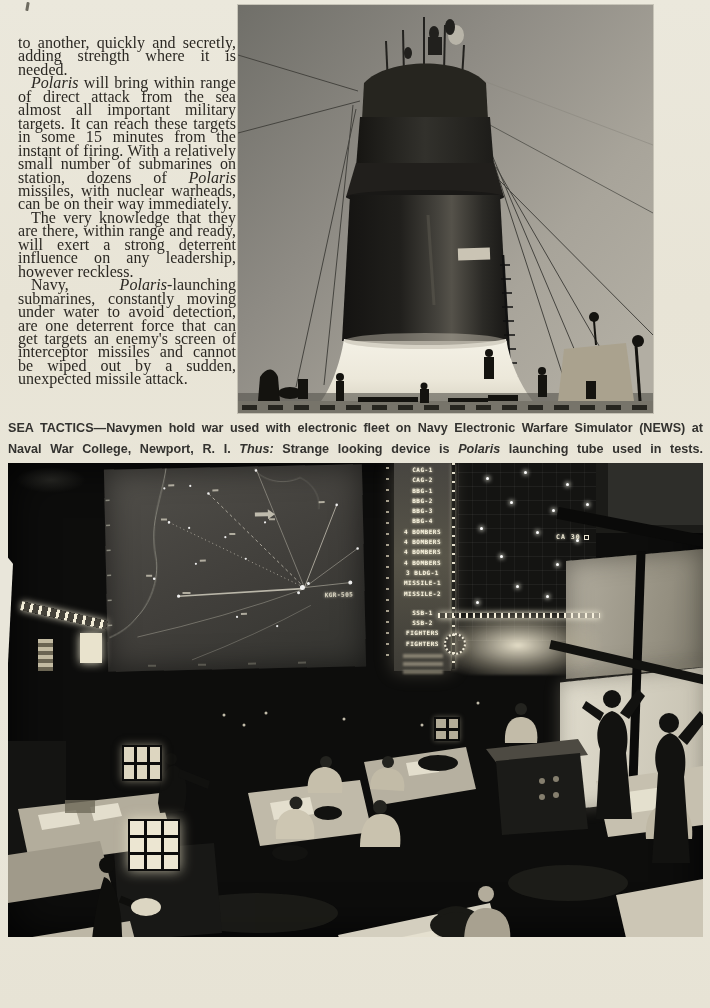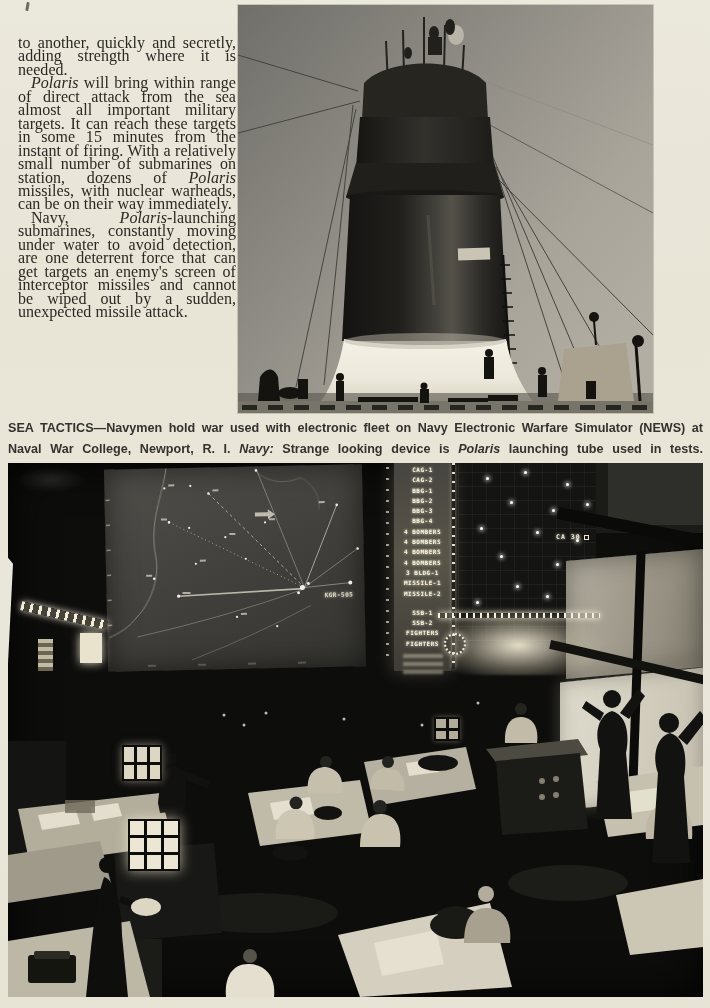--- a/index.html
+++ b/index.html
@@ -20,21 +20,21 @@
   
   .launch { left:238px; top:5px; width:415px; height:408px; box-shadow:0 0 0 1px rgba(90,86,76,.25); }
   .launch svg { display:block; }
 
   
   .caption { left:8px; top:418px; width:695px; font-family:"Liberation Sans", sans-serif;
              font-weight:bold; font-size:12.6px; line-height:20.5px; color:#33322f;
              text-align:justify; text-align-last:justify; word-spacing:2px; }
 
   
-  .news { left:8px; top:463px; width:695px; height:534px; background:#0d0d0c; overflow:hidden;
+  .news { left:8px; top:463px; width:695px; height:474px; background:#0d0d0c; overflow:hidden;
           box-shadow: inset 0 0 46px rgba(0,0,0,.9); }
   .news > div, .news > svg { position:absolute; }
   .wallpatch { left:8px; top:4px; width:70px; height:26px; background:radial-gradient(ellipse, #22221f, rgba(13,13,12,0) 70%); }
 
   .screen { left:98px; top:4px; width:258px; height:202px; transform:rotate(-1.2deg);
             background:linear-gradient(155deg,#514f4a,#413f3b 55%,#343430);
             box-shadow: inset 0 0 30px rgba(0,0,0,.55); overflow:hidden; z-index:2; }
   .kgr { position:absolute; left:218px; top:126px; font:bold 6px "DejaVu Sans Mono", monospace;
          color:#d9d4c1; letter-spacing:.5px; text-shadow:0 0 3px rgba(255,250,225,.8); }
 
@@ -111,20 +111,21 @@
 </head>
 <body>
 
 <div class="page">
 
   <div class="mark"></div>
 
   <div class="article">
     <p class="para"><span>to another, quickly and secretly, adding strength where it is needed.</span></p>
     <p class="para indent"><span style="font-style: italic;">Polaris</span><span> will bring within range of direct attack from the sea almost all important military targets. It can reach these targets in some 15 minutes from the instant of firing. With a relatively small number of submarines on station, dozens of </span><span style="font-style: italic;">Polaris</span><span> missiles, with nuclear warheads, can be on their way immediately.</span></p>
+    <p class="para indent"><span>The very knowledge that they are there, within range and ready, will exert a strong deterrent influence on any leadership, however reckless.</span></p>
     <p class="para indent"><span>Navy, </span><span style="font-style: italic;">Polaris</span><span>-launching submarines, constantly moving under water to avoid detection, are one deterrent force that can get targets an enemy's screen of interceptor missiles and cannot be wiped out by a sudden, unexpected missile attack.</span></p>
   </div>
 
   <div class="launch">
     <svg width="415" height="408" viewBox="0 0 415 408">
       <defs>
         <linearGradient id="sky" x1="0" y1="0" x2="1" y2="0.8">
           <stop offset="0" stop-color="#706f69"></stop>
             <stop offset=".4" stop-color="#8e8b84"></stop>
           <stop offset=".75" stop-color="#a8a49a"></stop>
@@ -233,21 +234,21 @@
         <path d="M398,340 L402,396" stroke="#14130f" stroke-width="3"></path>
           <circle cx="400" cy="336" r="6"></circle>
         <polygon points="326,344 388,338 396,396 320,396" fill="#aaa28e"></polygon>
         <rect x="348" y="376" width="10" height="18"></rect>
         <path d="M358,340 L356,316" stroke="#14130f" stroke-width="2"></path>
           <circle cx="356" cy="312" r="5"></circle>
       </g>
     </svg>
   </div>
 
-  <div class="caption"><span>SEA TACTICS—Navymen hold war used with electronic fleet on Navy Electronic Warfare Simulator (NEWS) at Naval War College, Newport, R. I. </span><span style="font-style: italic;">Navy:</span><span> Strange looking device is </span><span style="font-style: italic;">Polaris</span><span> launching tube used in tests.</span></div>
+  <div class="caption"><span>SEA TACTICS—Navymen hold war used with electronic fleet on Navy Electronic Warfare Simulator (NEWS) at Naval War College, Newport, R. I. </span><span style="font-style: italic;">Thus:</span><span> Strange looking device is </span><span style="font-style: italic;">Polaris</span><span> launching tube used in tests.</span></div>
 
   <div class="news">
     <div class="wallpatch"></div>
 
     <div class="screen">
       <svg width="258" height="202" viewBox="0 0 258 202">
         <g stroke="#9b9a8e" stroke-width="1" fill="none" opacity=".75">
           <path d="M62,0 C58,28 44,52 50,88 C54,112 42,136 30,148 C22,158 12,164 2,168"></path>
           <path d="M150,2 C158,14 178,20 196,12" opacity=".5"></path>
           <path d="M196,12 C208,18 216,30 214,44" opacity=".4"></path>

